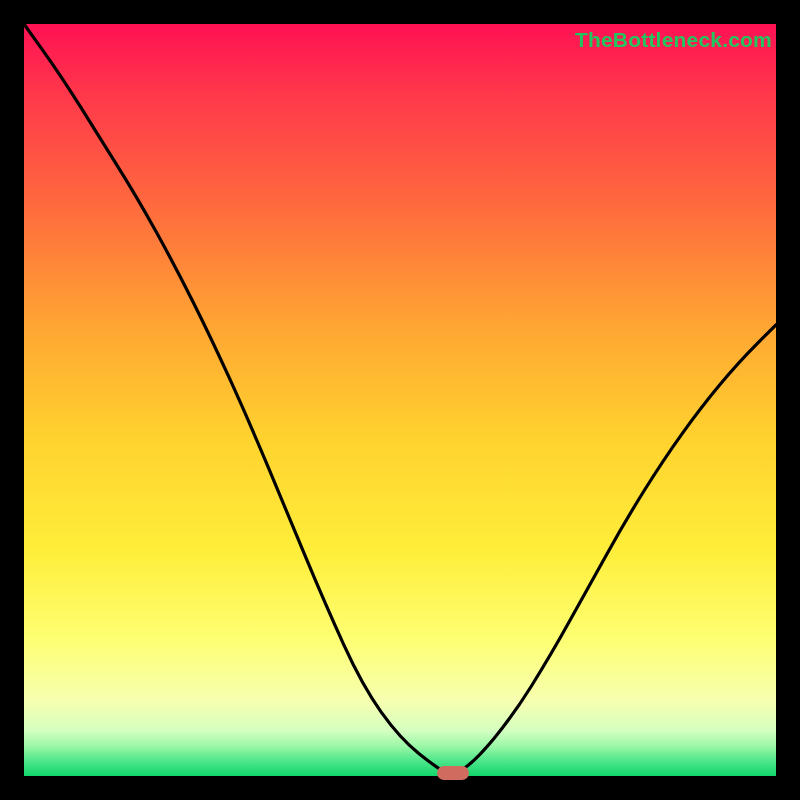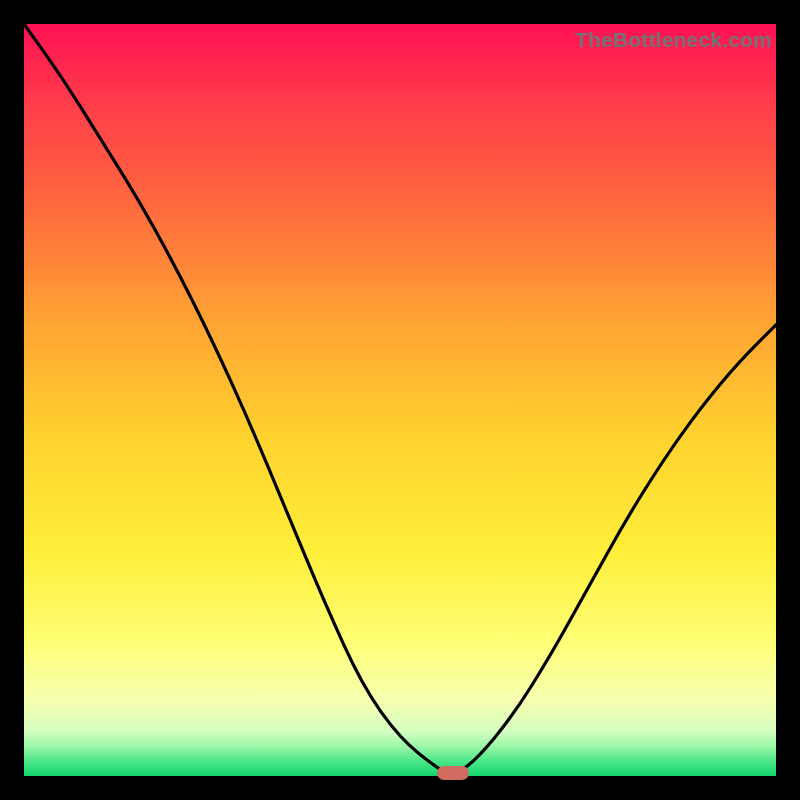--- a/index.html
+++ b/index.html
@@ -39,21 +39,21 @@
       #12d56b 100%
     );
   }
   .watermark {
     position: absolute;
     top: 28px;
     right: 28px;
     font-family: Arial, Helvetica, sans-serif;
     font-size: 21px;
     font-weight: 600;
-    color: #737373;
+    color: #22c55e;
     letter-spacing: 0.2px;
     user-select: none;
   }
   svg.curve {
     position: absolute;
     left: 0;
     top: 0;
     width: 752px;
     height: 752px;
     overflow: visible;

